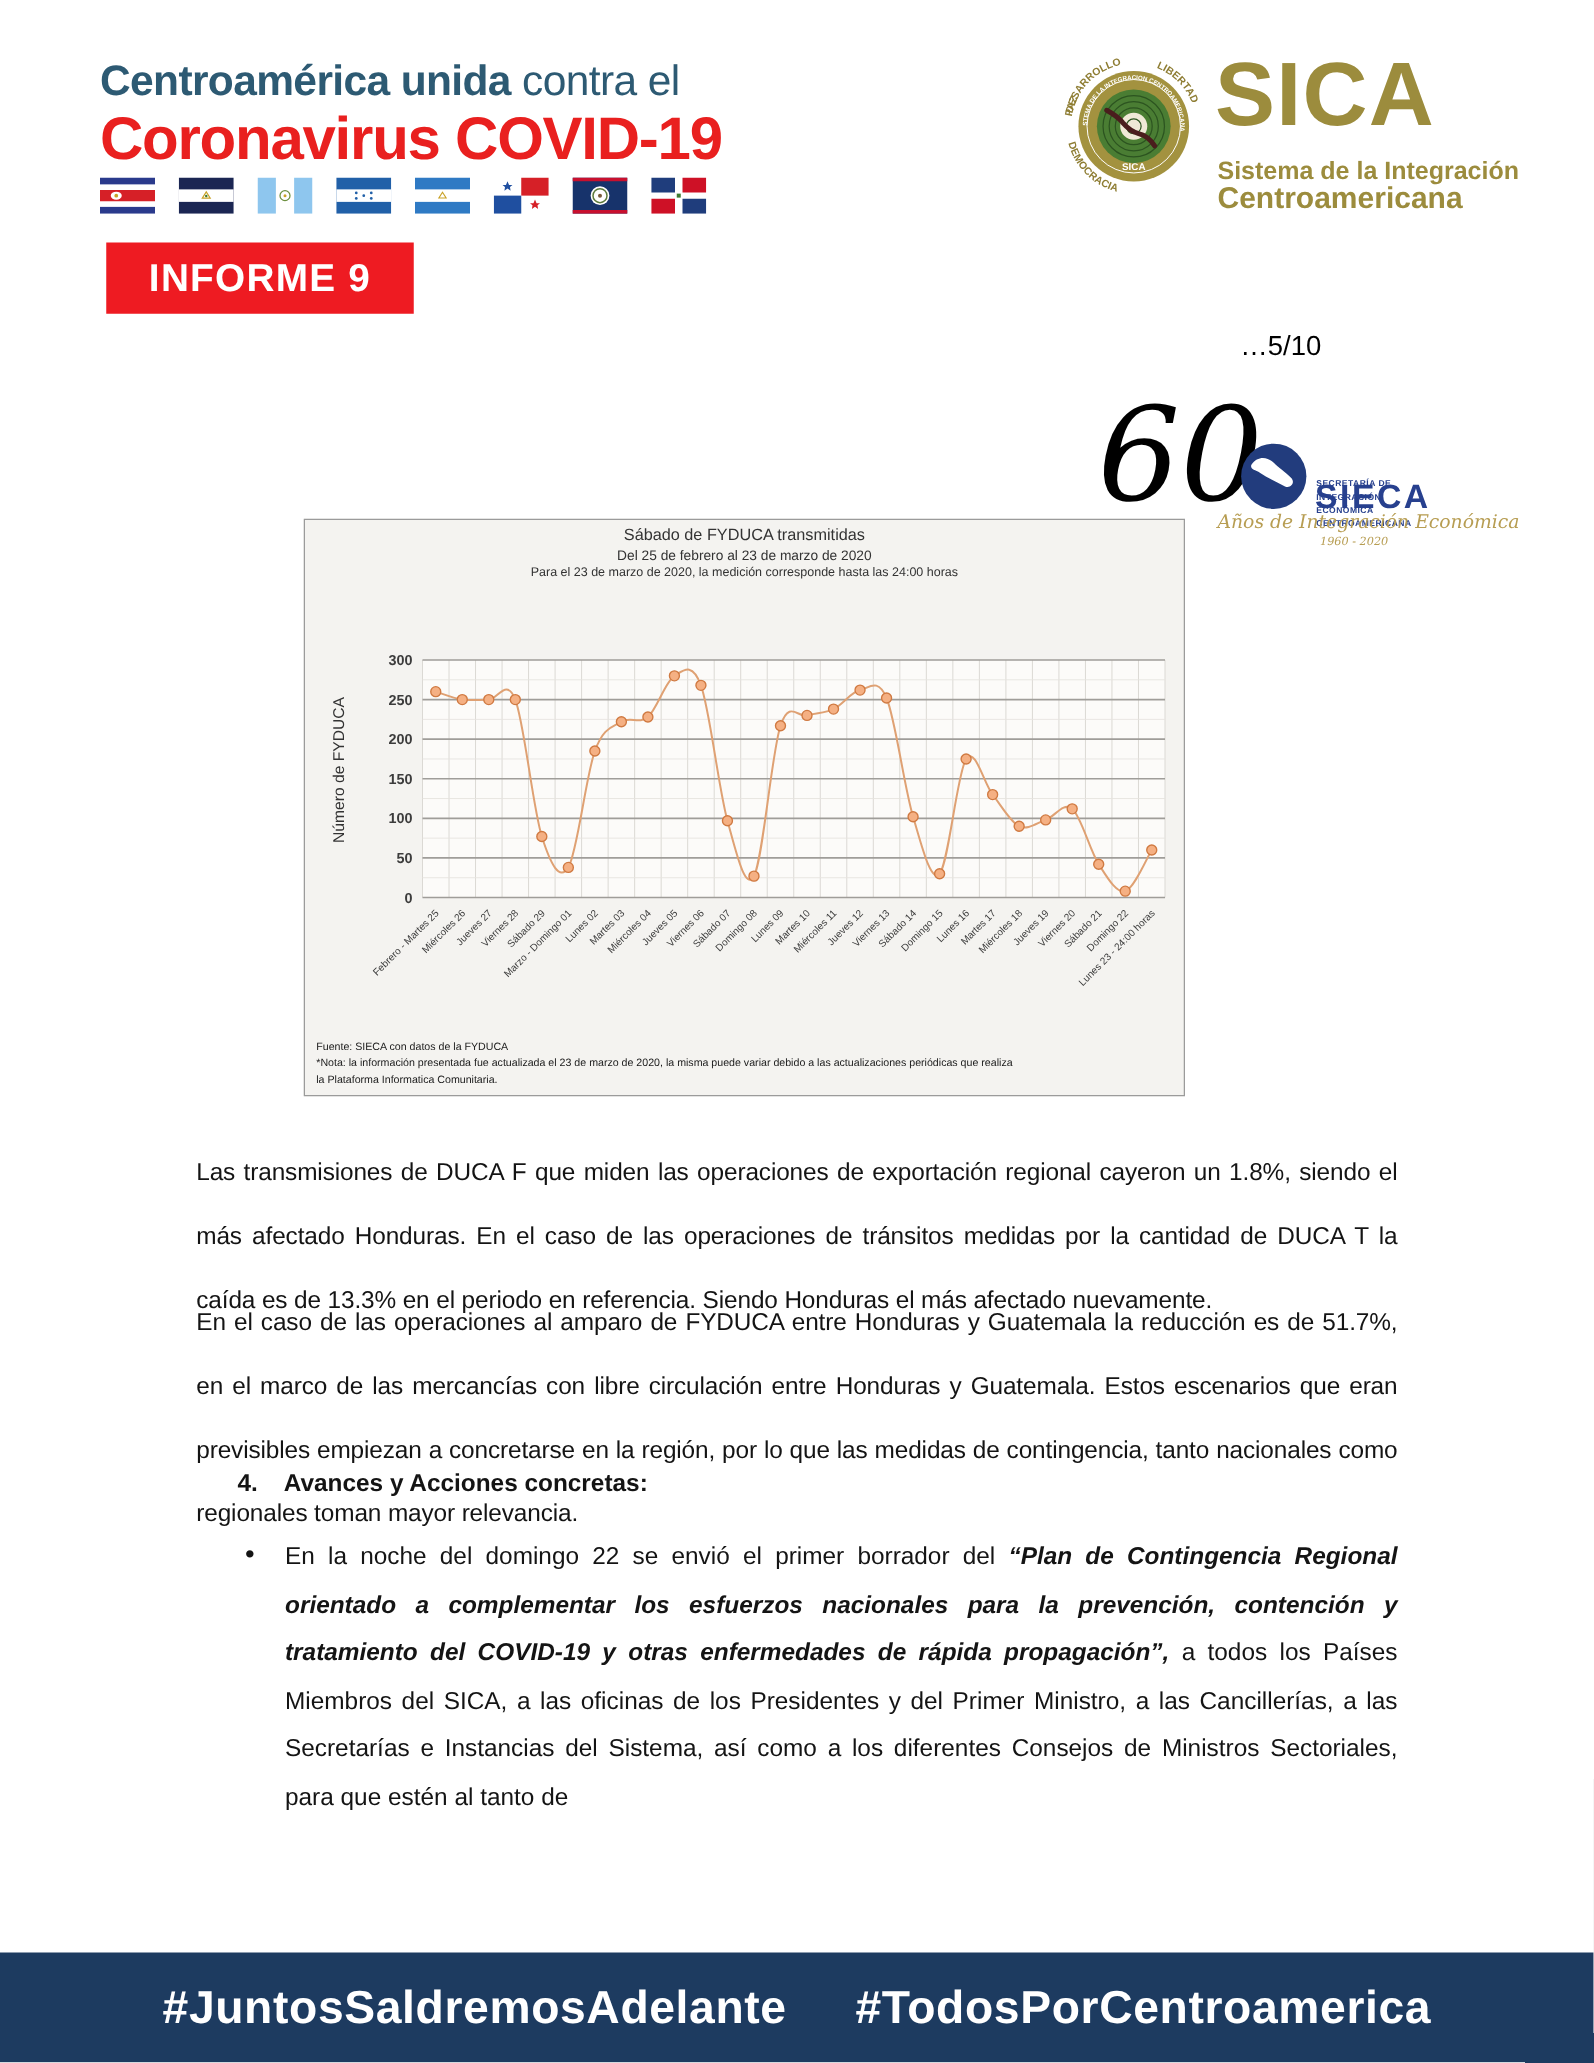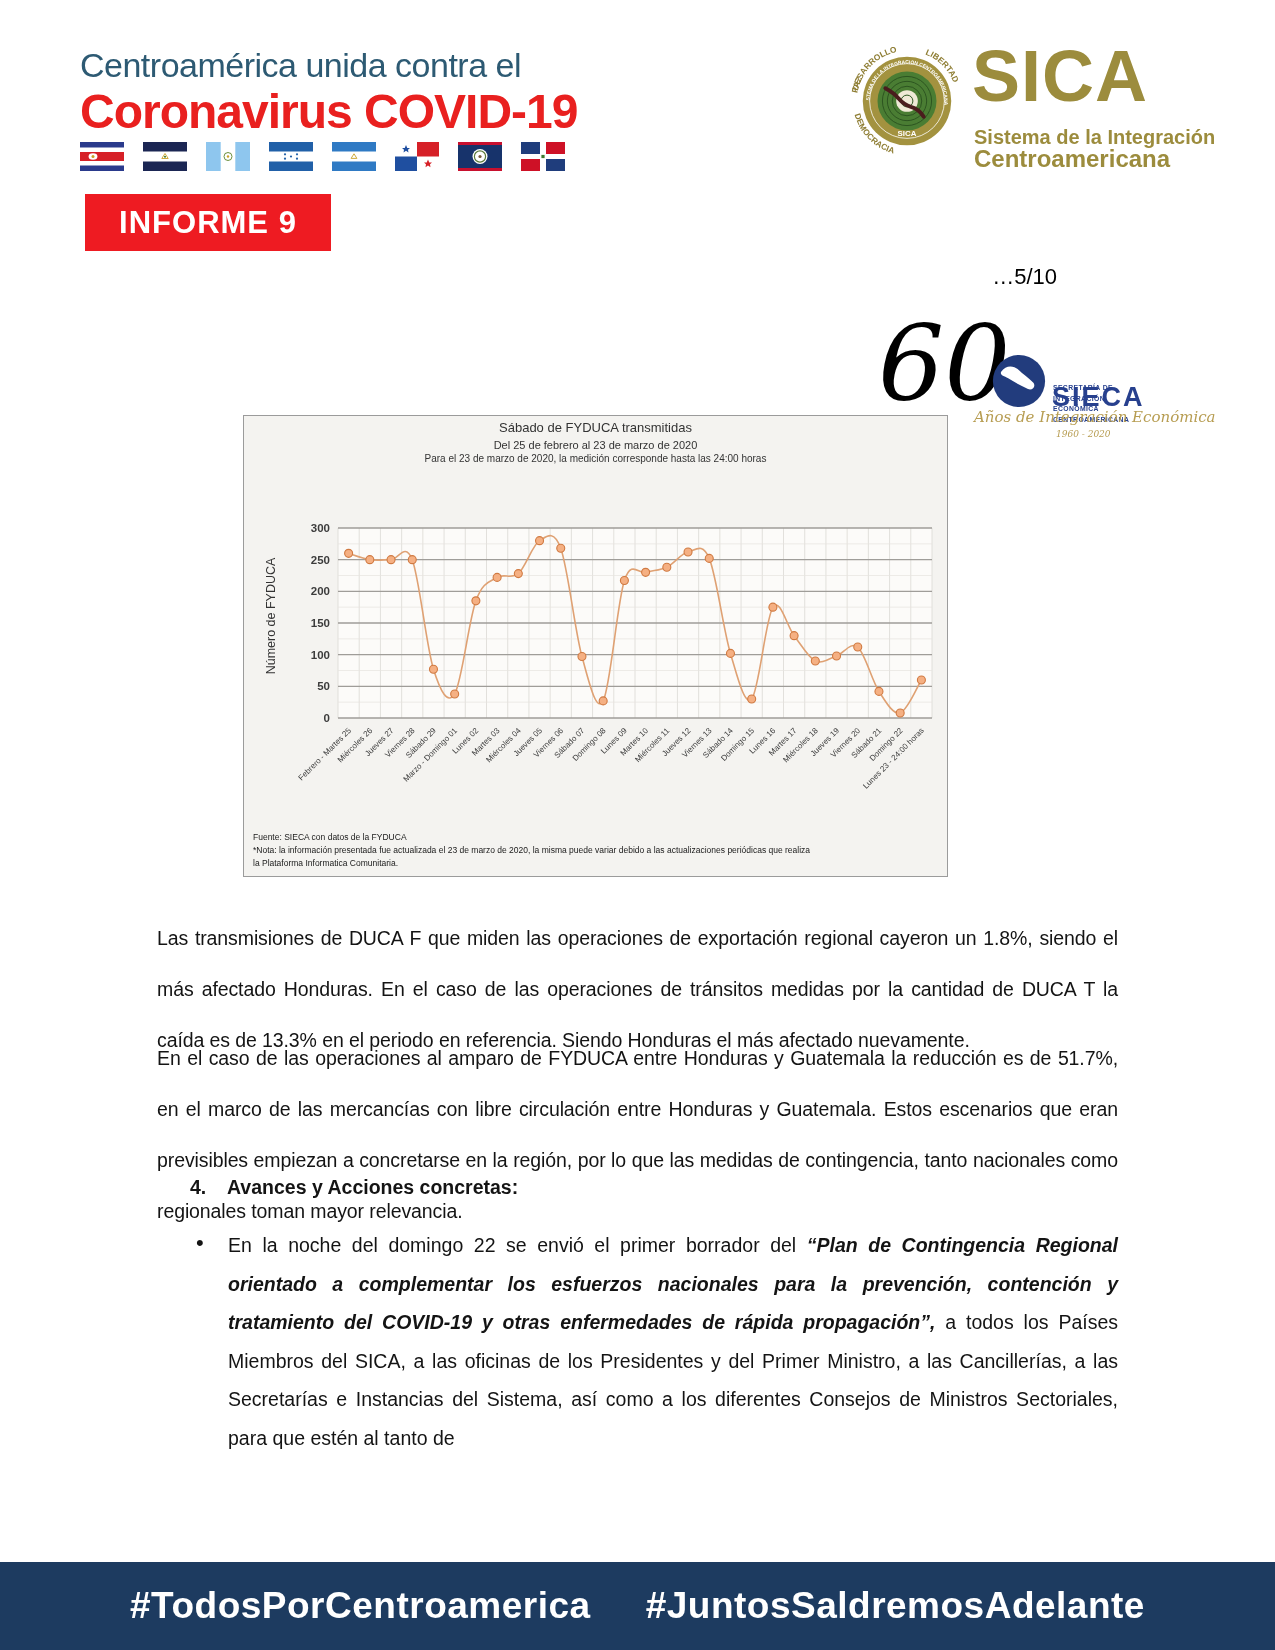--- a/index.html
+++ b/index.html
@@ -1,21 +1,21 @@
 <!DOCTYPE html>
 <html><head>
 <meta charset="utf-8">
 <style>
   html,body{margin:0;padding:0;background:#e8e8e8;}
   .page{position:relative;width:1275px;height:1650px;background:#ffffff;margin:0 auto;
         font-family:"Liberation Sans",sans-serif;overflow:hidden;}
 
   
   .brand-l1{position:absolute;left:80px;top:46px;font-size:34px;color:#2d5a73;letter-spacing:-0.5px;}
-  .brand-l1 .b{font-weight:400;}
+  .brand-l1 .b{font-weight:700;}
   .brand-l1 .r{font-weight:500;}
   .brand-l2{position:absolute;left:80px;top:84px;font-size:48px;color:#e9201f;font-weight:800;letter-spacing:-1px;}
   .flags{position:absolute;left:80px;top:142px;display:flex;gap:19px;}
   .flags svg{width:44px;height:29px;display:block;}
 
   
   .sica-seal{position:absolute;left:848px;top:42px;width:118px;height:118px;}
   .sica-acr{position:absolute;left:972px;top:40px;font-size:72px;font-weight:800;color:#9c8c3d;letter-spacing:1px;line-height:1;}
   .sica-sub1{position:absolute;left:974px;top:126px;font-size:20px;font-weight:700;color:#9c8c3d;}
   .sica-sub2{position:absolute;left:974px;top:145px;font-size:24px;font-weight:700;color:#9c8c3d;}
@@ -323,17 +323,17 @@
     <span class="num">4.</span>
     <span>Avances y Acciones concretas:</span>
   </div>
 
   <div class="bullet">
     <span class="dot">•</span>
     <span>En la noche del domingo 22 se envió el primer borrador del </span><span class="bq">“Plan de Contingencia Regional orientado a complementar los esfuerzos nacionales para la prevención, contención y tratamiento del COVID-19 y otras enfermedades de rápida propagación”,</span><span> a todos los Países Miembros del SICA, a las oficinas de los Presidentes y del Primer Ministro, a las Cancillerías, a las Secretarías e Instancias del Sistema, así como a los diferentes Consejos de Ministros Sectoriales, para que estén al tanto de</span>
   </div>
 
   <div class="footer">
+    <span>#JuntosSaldremosAdelante</span>
     <span>#TodosPorCentroamerica</span>
-    <span>#JuntosSaldremosAdelante</span>
   </div>
 
 </div>
 
 </body></html>

